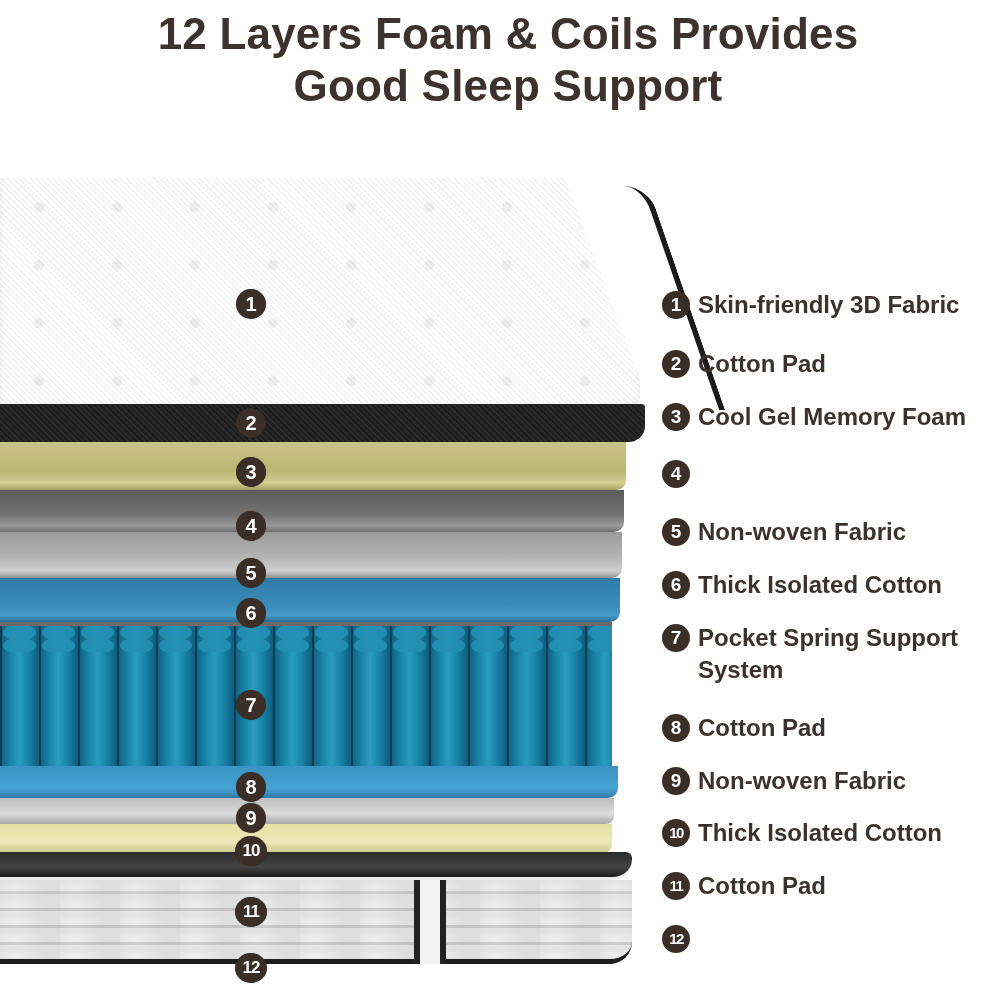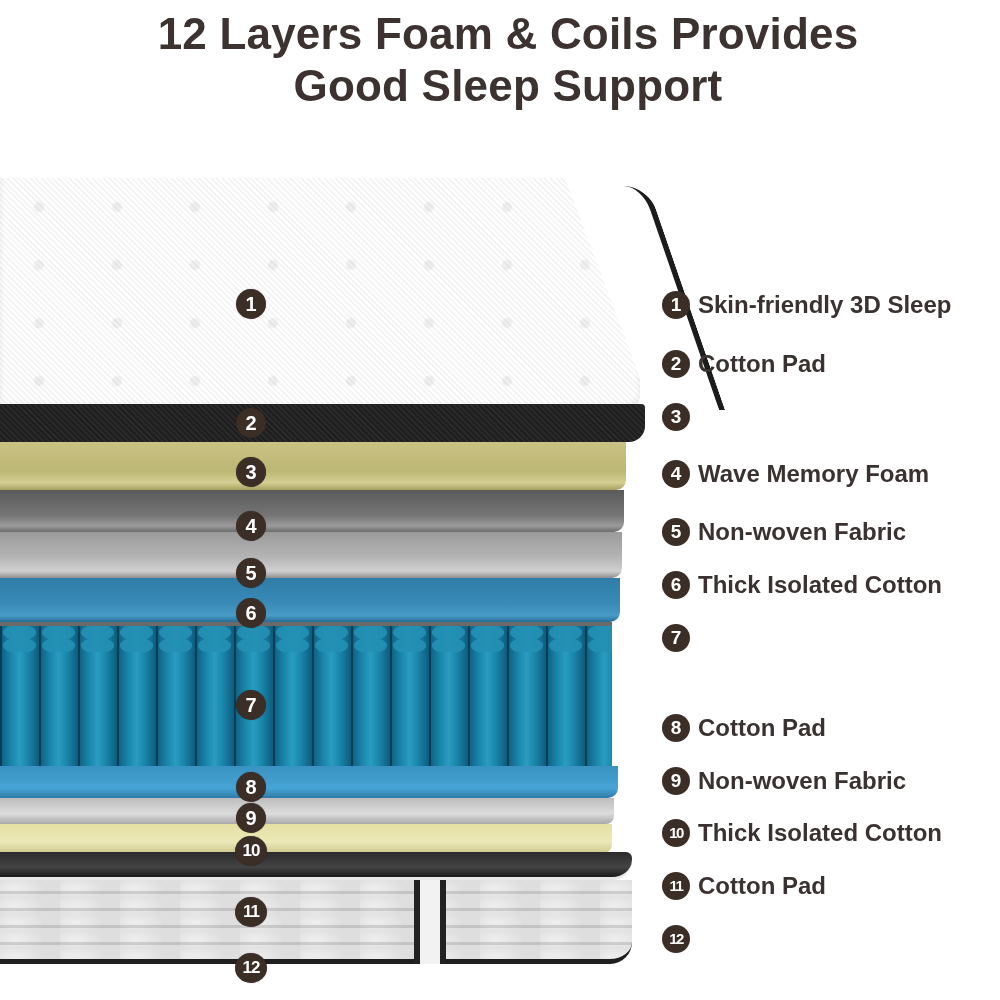--- a/index.html
+++ b/index.html
@@ -174,43 +174,45 @@
   <div class="badge" style="left:236px;top:772px">8</div>
   <div class="badge" style="left:236px;top:803px">9</div>
   <div class="badge wide" style="left:235px;top:836px">10</div>
   <div class="badge wide" style="left:235px;top:897px">11</div>
   <div class="badge wide" style="left:235px;top:953px">12</div>
 </div>
 
 <div class="legend">
   <div class="legend-item" style="top:289px">
     <span class="legend-num">1</span>
-    <span class="legend-text">Skin-friendly 3D Sleep</span>
+    <span class="legend-text">Skin-friendly 3D Fabric</span>
   </div>
   <div class="legend-item" style="top:348px">
     <span class="legend-num">2</span>
     <span class="legend-text">Cotton Pad</span>
   </div>
   <div class="legend-item" style="top:401px">
     <span class="legend-num">3</span>
+    <span class="legend-text">Cool Gel Memory Foam</span>
   </div>
   <div class="legend-item" style="top:458px">
     <span class="legend-num">4</span>
-    <span class="legend-text">Wave Memory Foam</span>
   </div>
   <div class="legend-item" style="top:516px">
     <span class="legend-num">5</span>
     <span class="legend-text">Non-woven Fabric</span>
   </div>
   <div class="legend-item" style="top:569px">
     <span class="legend-num">6</span>
     <span class="legend-text">Thick Isolated Cotton</span>
   </div>
   <div class="legend-item" style="top:622px">
     <span class="legend-num">7</span>
+    <span class="legend-text">Pocket Spring Support
+System</span>
   </div>
   <div class="legend-item" style="top:712px">
     <span class="legend-num">8</span>
     <span class="legend-text">Cotton Pad</span>
   </div>
   <div class="legend-item" style="top:765px">
     <span class="legend-num">9</span>
     <span class="legend-text">Non-woven Fabric</span>
   </div>
   <div class="legend-item" style="top:817px">

